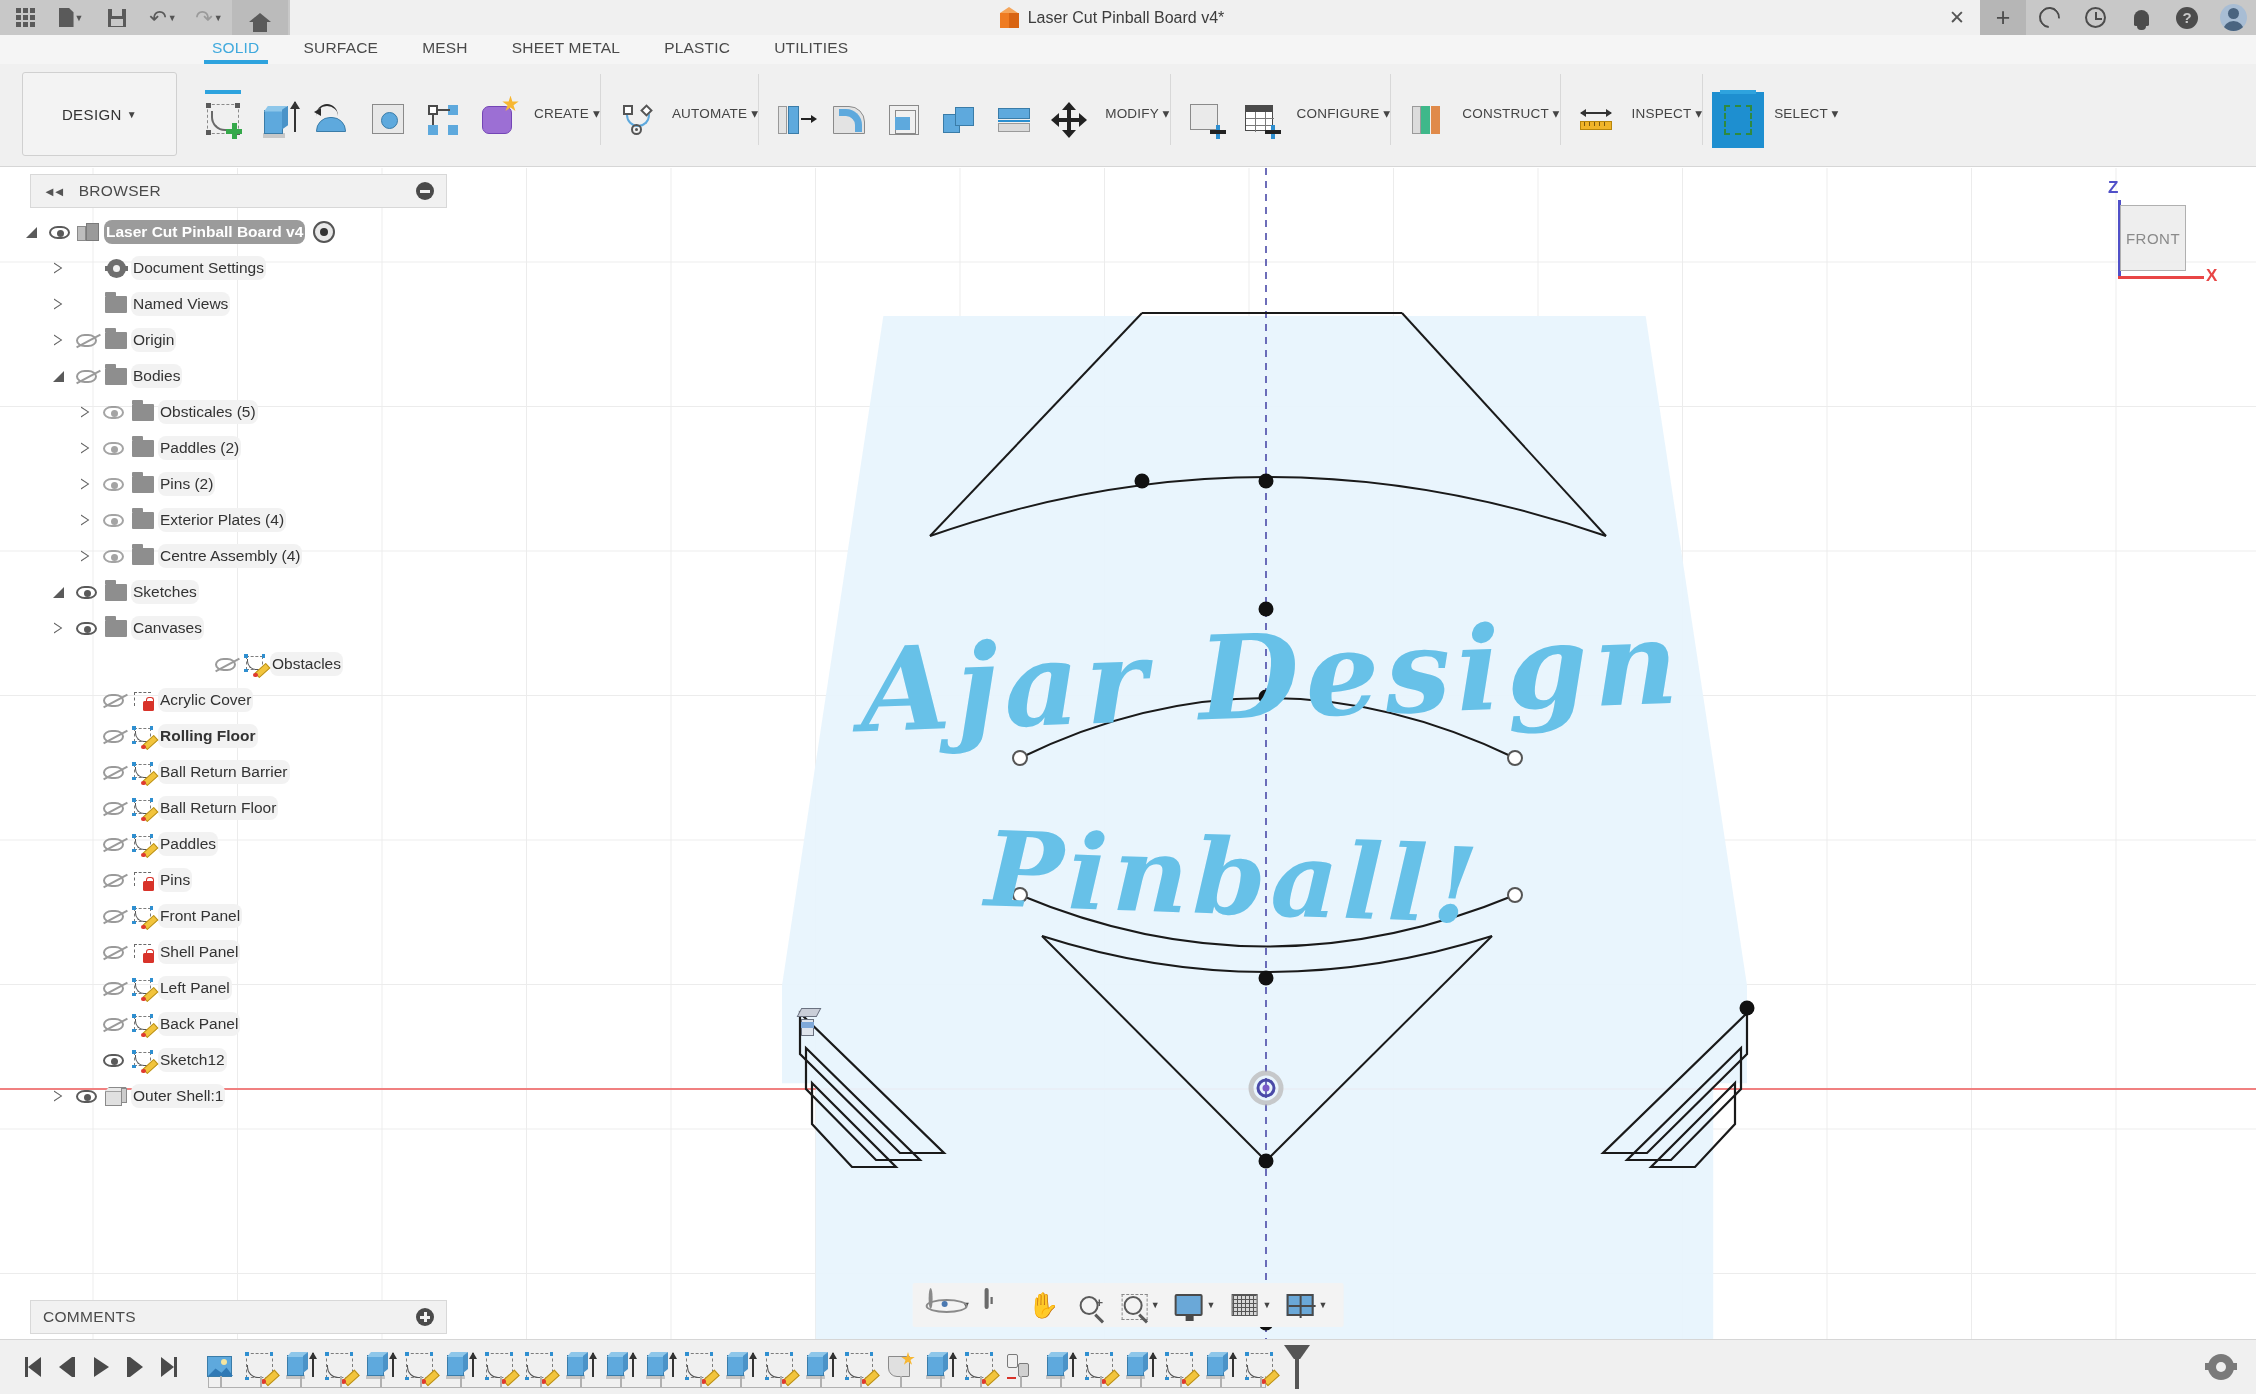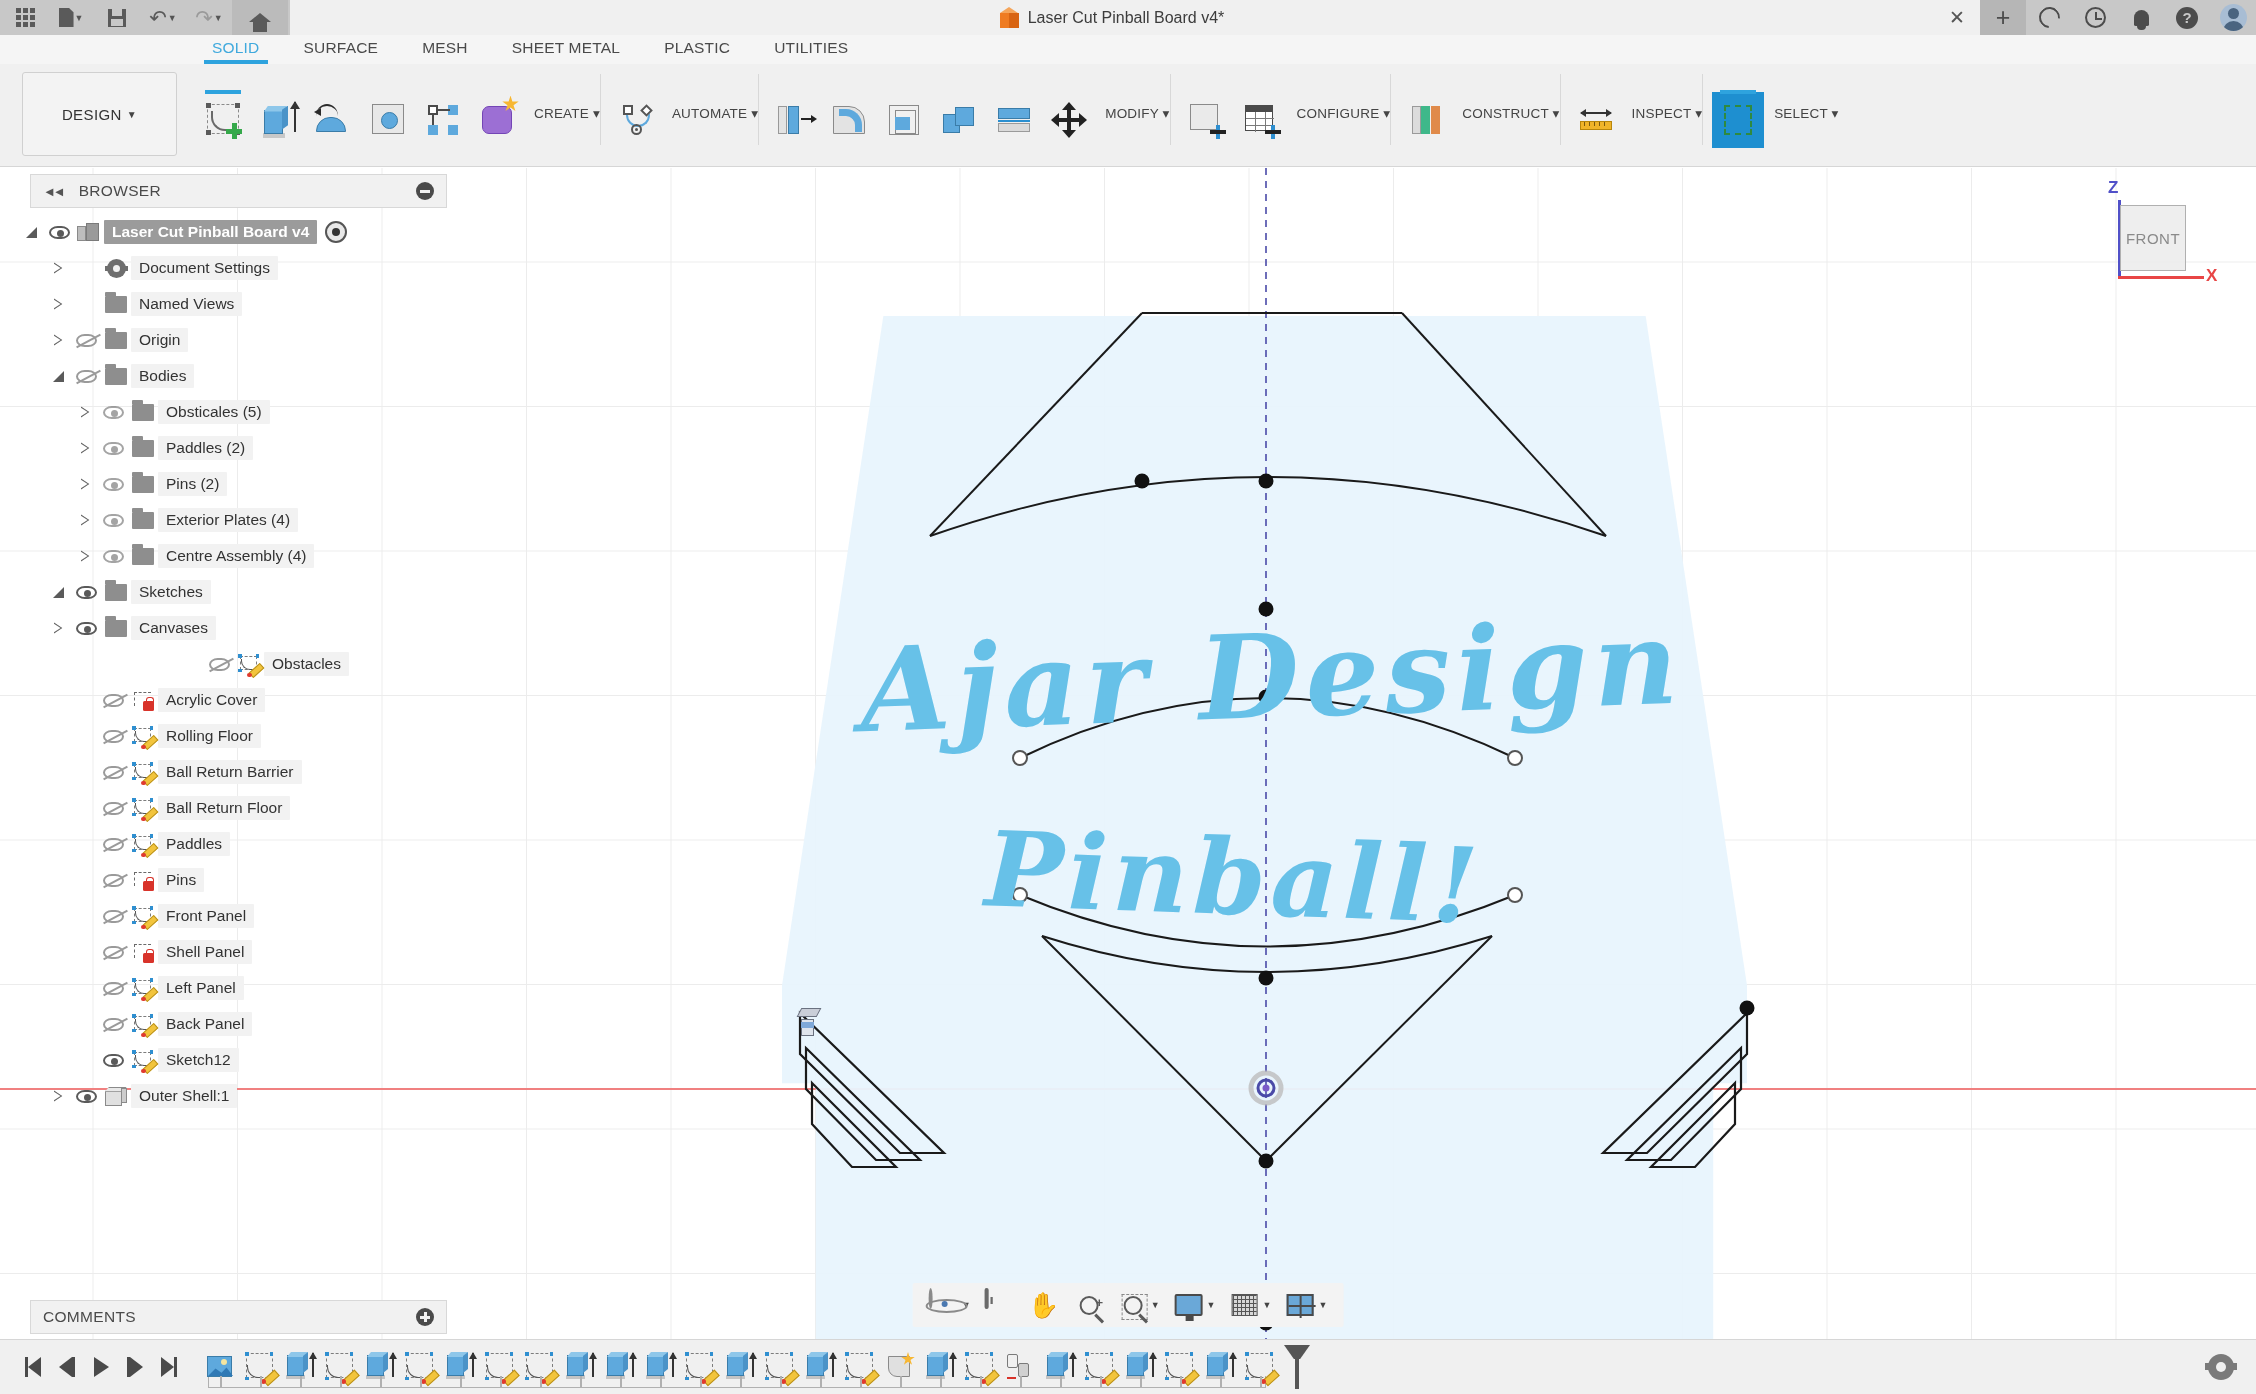--- a/index.html
+++ b/index.html
@@ -261,21 +261,21 @@
   }
   .bh-collapse { color: #555; font-size: 13px; letter-spacing: -3px; margin-right: 16px; }
   .bh-title { flex: 1; font-size: 15.5px; color: #4a4a4a; letter-spacing: .3px; }
   .bh-min { width: 18px; height: 18px; border-radius: 50%; background: #4a4a4a; position: relative; }
   .bh-min::after { content:""; position:absolute; left:4px; top:8px; width:10px; height:2.5px; background:#f1f1f1; }
 
   .tree { margin-top: 6px; pointer-events: auto; }
   .trow {
     display: flex; align-items: center; height: 36px; font-size: 15.5px; color: #333; white-space: nowrap;
   }
-  .trow .lbl { background: #f2f2f2; padding: 3px 8px; border-radius: 1px; }
+  .trow .lbl { background: #f2f2f2; padding: 3px 2px; border-radius: 8px; }
   .trow.selected .lbl { background: #9b9b9b; color: #fff; font-weight: bold; }
   .tw { width: 26px; display: flex; align-items: center; justify-content: center; }
   .tri-closed { width:0;height:0;border-top:6px solid transparent;border-bottom:6px solid transparent;
     border-left:9px solid #fff; position:relative; }
   .tri-closed::after { content:""; position:absolute; left:-9px; top:-6px; width:0;height:0;
     border-top:6px solid transparent;border-bottom:6px solid transparent;border-left:9px solid #6a6a6a;
     clip-path: polygon(0 0, 100% 50%, 0 100%, 0 88%, 78% 50%, 0 12%); }
   .tri-open { width:0;height:0; border-left:11px solid transparent; border-bottom:11px solid #5a5a5a; }
 
   .eye { width: 30px; display:flex; align-items:center; justify-content:center; }
@@ -1022,21 +1022,21 @@
             <span class="eye-off"></span>
           </span>
           <span class="ficon">
             <span class="sk-ic locked">
               <span class="fr"></span>
               <span class="lock"></span>
             </span>
           </span>
           <span class="lbl">Acrylic Cover</span>
         </div>
-        <div class="trow" style="padding-left: 72px;">
+        <div class="trow" style="padding-left: 72px; font-weight: bold;">
           <span class="tw"></span>
           <span class="eye">
             <span class="eye-off"></span>
           </span>
           <span class="ficon">
             <span class="sk-ic">
               <span class="fr"></span>
               <span class="arc"></span>
               <span class="bdot" style="left:0;top:0"></span>
               <span class="bdot" style="right:1px;top:0"></span>

